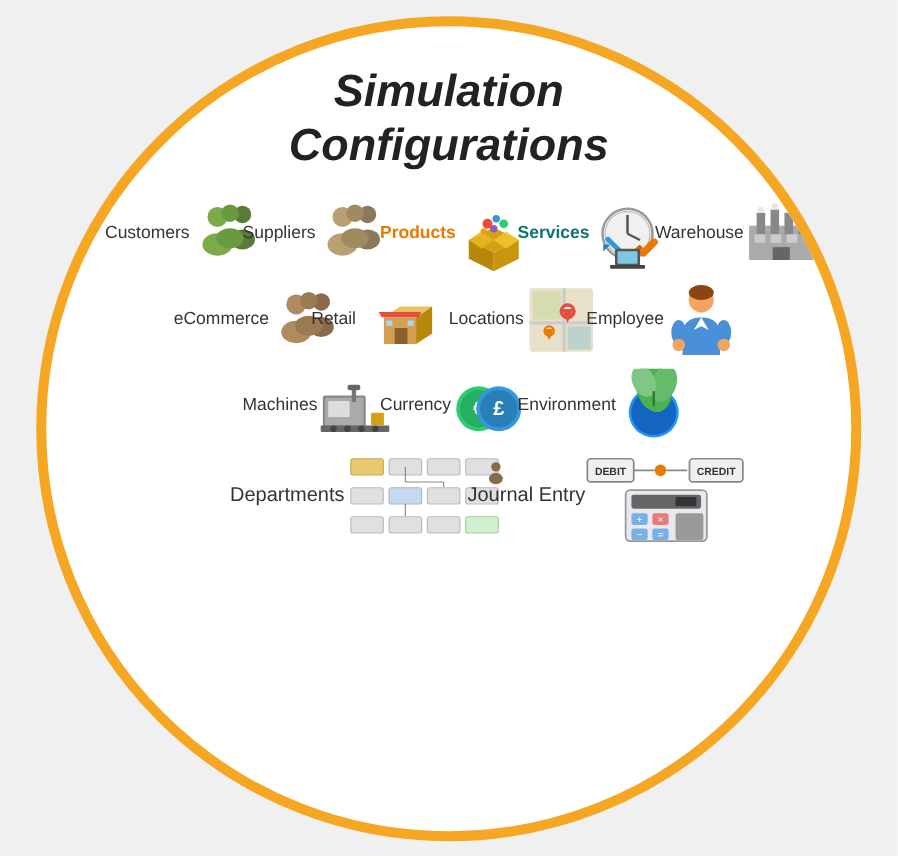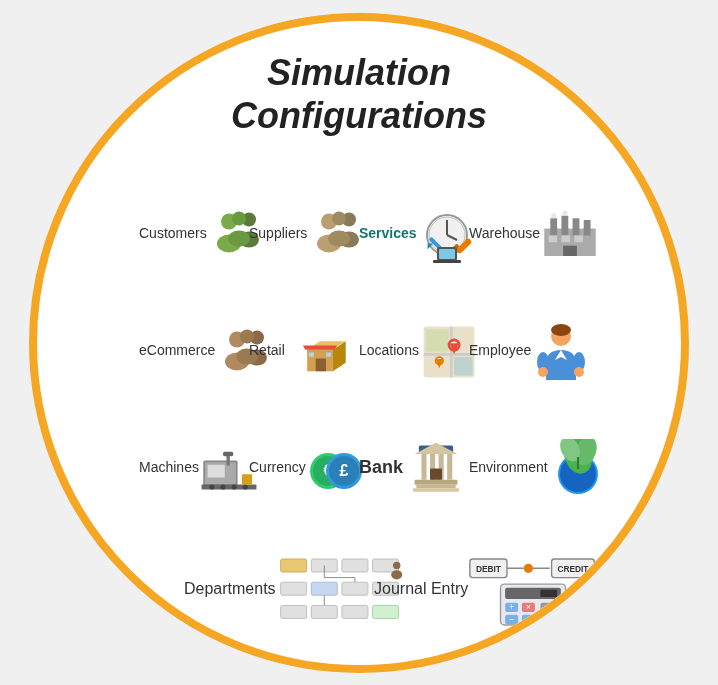--- a/index.html
+++ b/index.html
@@ -17,21 +17,20 @@
       height: 660px;
       border-radius: 50%;
       background: white;
       border: 8px solid #f5a623;
       display: flex;
       flex-direction: column;
       align-items: center;
       padding: 30px 20px 20px;
       position: relative;
       overflow: hidden;
-      gap: 48px;
     }
     .title {
       font-size: 36px;
       font-style: italic;
       font-weight: bold;
       text-align: center;
       color: #222;
       line-height: 1.2;
       margin-bottom: 18px;
     }
@@ -108,20 +107,40 @@
           <circle cx="42" cy="12" r="7" fill="#8a7a5a"></circle>
           <ellipse cx="42" cy="32" rx="10" ry="8" fill="#8a7a5a"></ellipse>
           <circle cx="22" cy="14" r="8" fill="#baa070"></circle>
           <ellipse cx="22" cy="36" rx="12" ry="9" fill="#baa070"></ellipse>
           <circle cx="32" cy="11" r="7" fill="#a08a60"></circle>
           <ellipse cx="32" cy="31" rx="11" ry="8" fill="#a08a60"></ellipse>
         </svg>
       </div>
     </div>
 
+    <div class="item">
+      <span class="item-label" style="color:#e87a00;font-weight:bold;">Products</span>
+      <div class="icon-box">
+        <svg viewBox="0 0 60 60" class="icon-svg">
+
+          <polygon points="10,35 30,45 50,35 30,25" fill="#d4a017"></polygon>
+          <polygon points="10,35 10,50 30,60 30,45" fill="#b8860b"></polygon>
+          <polygon points="50,35 50,50 30,60 30,45" fill="#c8960b"></polygon>
+
+          <polygon points="10,35 20,28 30,35 20,42" fill="#e8b820" opacity="0.8"></polygon>
+          <polygon points="50,35 40,28 30,35 40,42" fill="#f0c830" opacity="0.8"></polygon>
+
+          <circle cx="25" cy="22" r="4" fill="#e74c3c"></circle>
+          <circle cx="32" cy="18" r="3" fill="#3498db"></circle>
+          <circle cx="38" cy="22" r="3.5" fill="#2ecc71"></circle>
+          <circle cx="30" cy="26" r="3" fill="#9b59b6"></circle>
+          <circle cx="22" cy="28" r="2.5" fill="#f39c12"></circle>
+        </svg>
+      </div>
+    </div>
 
     <div class="item">
       <span class="item-label" style="color:#0f766e;font-weight:bold;">Services</span>
       <div class="icon-box">
         <svg viewBox="0 0 60 60" class="icon-svg">
 
           <circle cx="30" cy="30" r="20" fill="none" stroke="#999" stroke-width="2"></circle>
           <circle cx="30" cy="30" r="18" fill="#f0f0f0" stroke="#bbb" stroke-width="1"></circle>
 
           <line x1="30" y1="30" x2="30" y2="15" stroke="#555" stroke-width="2"></line>
@@ -285,44 +304,20 @@
           <circle cx="22" cy="32" r="15" fill="#27ae60"></circle>
           <text x="22" y="37" text-anchor="middle" font-size="16" font-weight="bold" fill="white">€</text>
 
           <circle cx="38" cy="32" r="18" fill="#3498db"></circle>
           <circle cx="38" cy="32" r="15" fill="#2980b9"></circle>
           <text x="38" y="37" text-anchor="middle" font-size="16" font-weight="bold" fill="white">£</text>
         </svg>
       </div>
     </div>
 
-    <div class="item">
-      <span class="item-label" style="font-weight:bold;font-size:18px;">Bank</span>
-      <div class="icon-box">
-        <svg viewBox="0 0 70 65" class="icon-svg">
-
-          <rect x="15" y="5" width="40" height="10" rx="2" fill="#3a5f8a"></rect>
-          <text x="35" y="14" text-anchor="middle" font-size="7" fill="white" font-weight="bold">BANK</text>
-
-          <rect x="18" y="15" width="6" height="30" fill="#c8b89a"></rect>
-          <rect x="28" y="15" width="6" height="30" fill="#c8b89a"></rect>
-          <rect x="38" y="15" width="6" height="30" fill="#c8b89a"></rect>
-          <rect x="48" y="15" width="6" height="30" fill="#c8b89a"></rect>
-
-          <polygon points="10,15 60,15 35,2" fill="#d4c4a0"></polygon>
-
-          <rect x="10" y="45" width="50" height="6" rx="1" fill="#b8a880"></rect>
-
-          <rect x="12" y="51" width="46" height="4" rx="0" fill="#c8b890"></rect>
-          <rect x="8" y="55" width="54" height="4" rx="0" fill="#d8c8a0"></rect>
-
-          <rect x="28" y="32" width="14" height="13" rx="1" fill="#6a4a2a"></rect>
-        </svg>
-      </div>
-    </div>
 
 
     <div class="item">
       <span class="item-label">Environment</span>
       <div class="icon-box">
         <svg viewBox="0 0 60 60" class="icon-svg">
 
           <circle cx="30" cy="35" r="20" fill="#2196F3"></circle>
           <circle cx="30" cy="35" r="18" fill="#1565C0"></circle>
 

